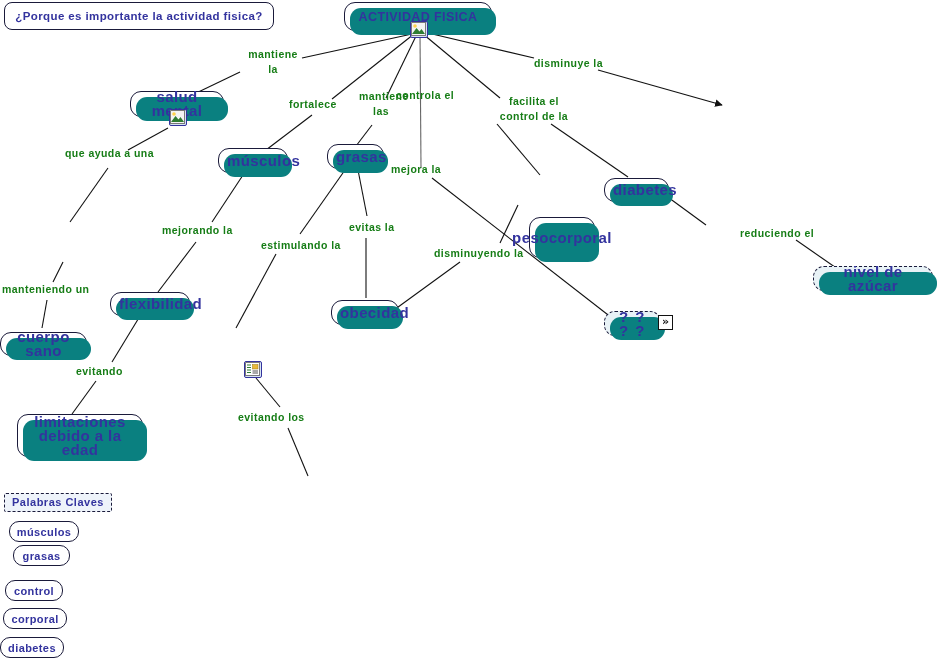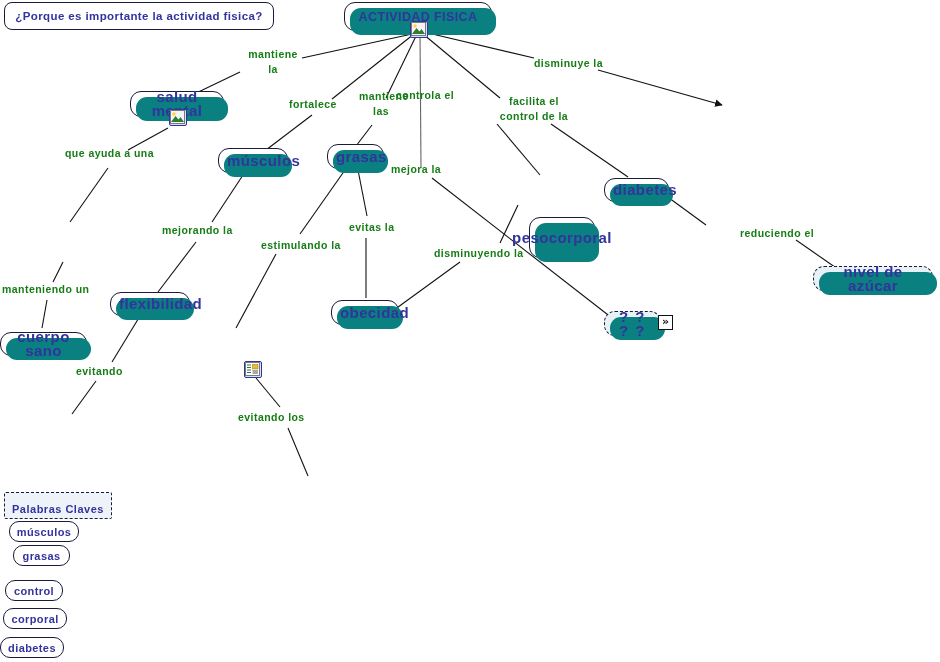--- a/index.html
+++ b/index.html
@@ -114,21 +114,21 @@
     z-index: 6;
   }
   #kw-title {
     display: inline-block;
     border: 1.5px dashed #1a1a3a;
     background: #eef3fa;
     color: #33339e;
     font-weight: bold;
     font-size: 11px;
     letter-spacing: 0.5px;
-    padding: 10px 7px 3px 7px;
+    padding: 2px 7px 3px 7px;
     border-radius: 2px;
   }
   .kw-item {
     position: absolute;
     box-sizing: border-box;
     border: 1.4px solid #1a1a3a;
     border-radius: 10px;
     background: #ffffff;
     color: #33339e;
     font-weight: bold;
@@ -279,20 +279,24 @@
     <span class="txt">? ? ? ?</span>
   </div>
   <div class="more-btn" style="left:658px; top:315px;">
     <span>»</span>
   </div>
 
   <div class="node dashed shadow" style="left:813px; top:266px; width:120px; height:25px;">
     <span class="txt">nivel  de  azúcar</span>
   </div>
 
+  <div class="node shadow" style="left:17px; top:414px; width:126px; height:43px; flex-direction:column;">
+    <span>limitaciones</span>
+    <span>debido  a  la  edad</span>
+  </div>
 
 
   <div class="link-label" style="left:240px; top:47px; width:66px;">
     <div>mantiene</div>
     <div>la</div>
   </div>
 
   <div class="link-label" style="left:289px; top:97px;">fortalece</div>
 
   <div class="link-label" style="left:359px; top:89px; width:44px;">

